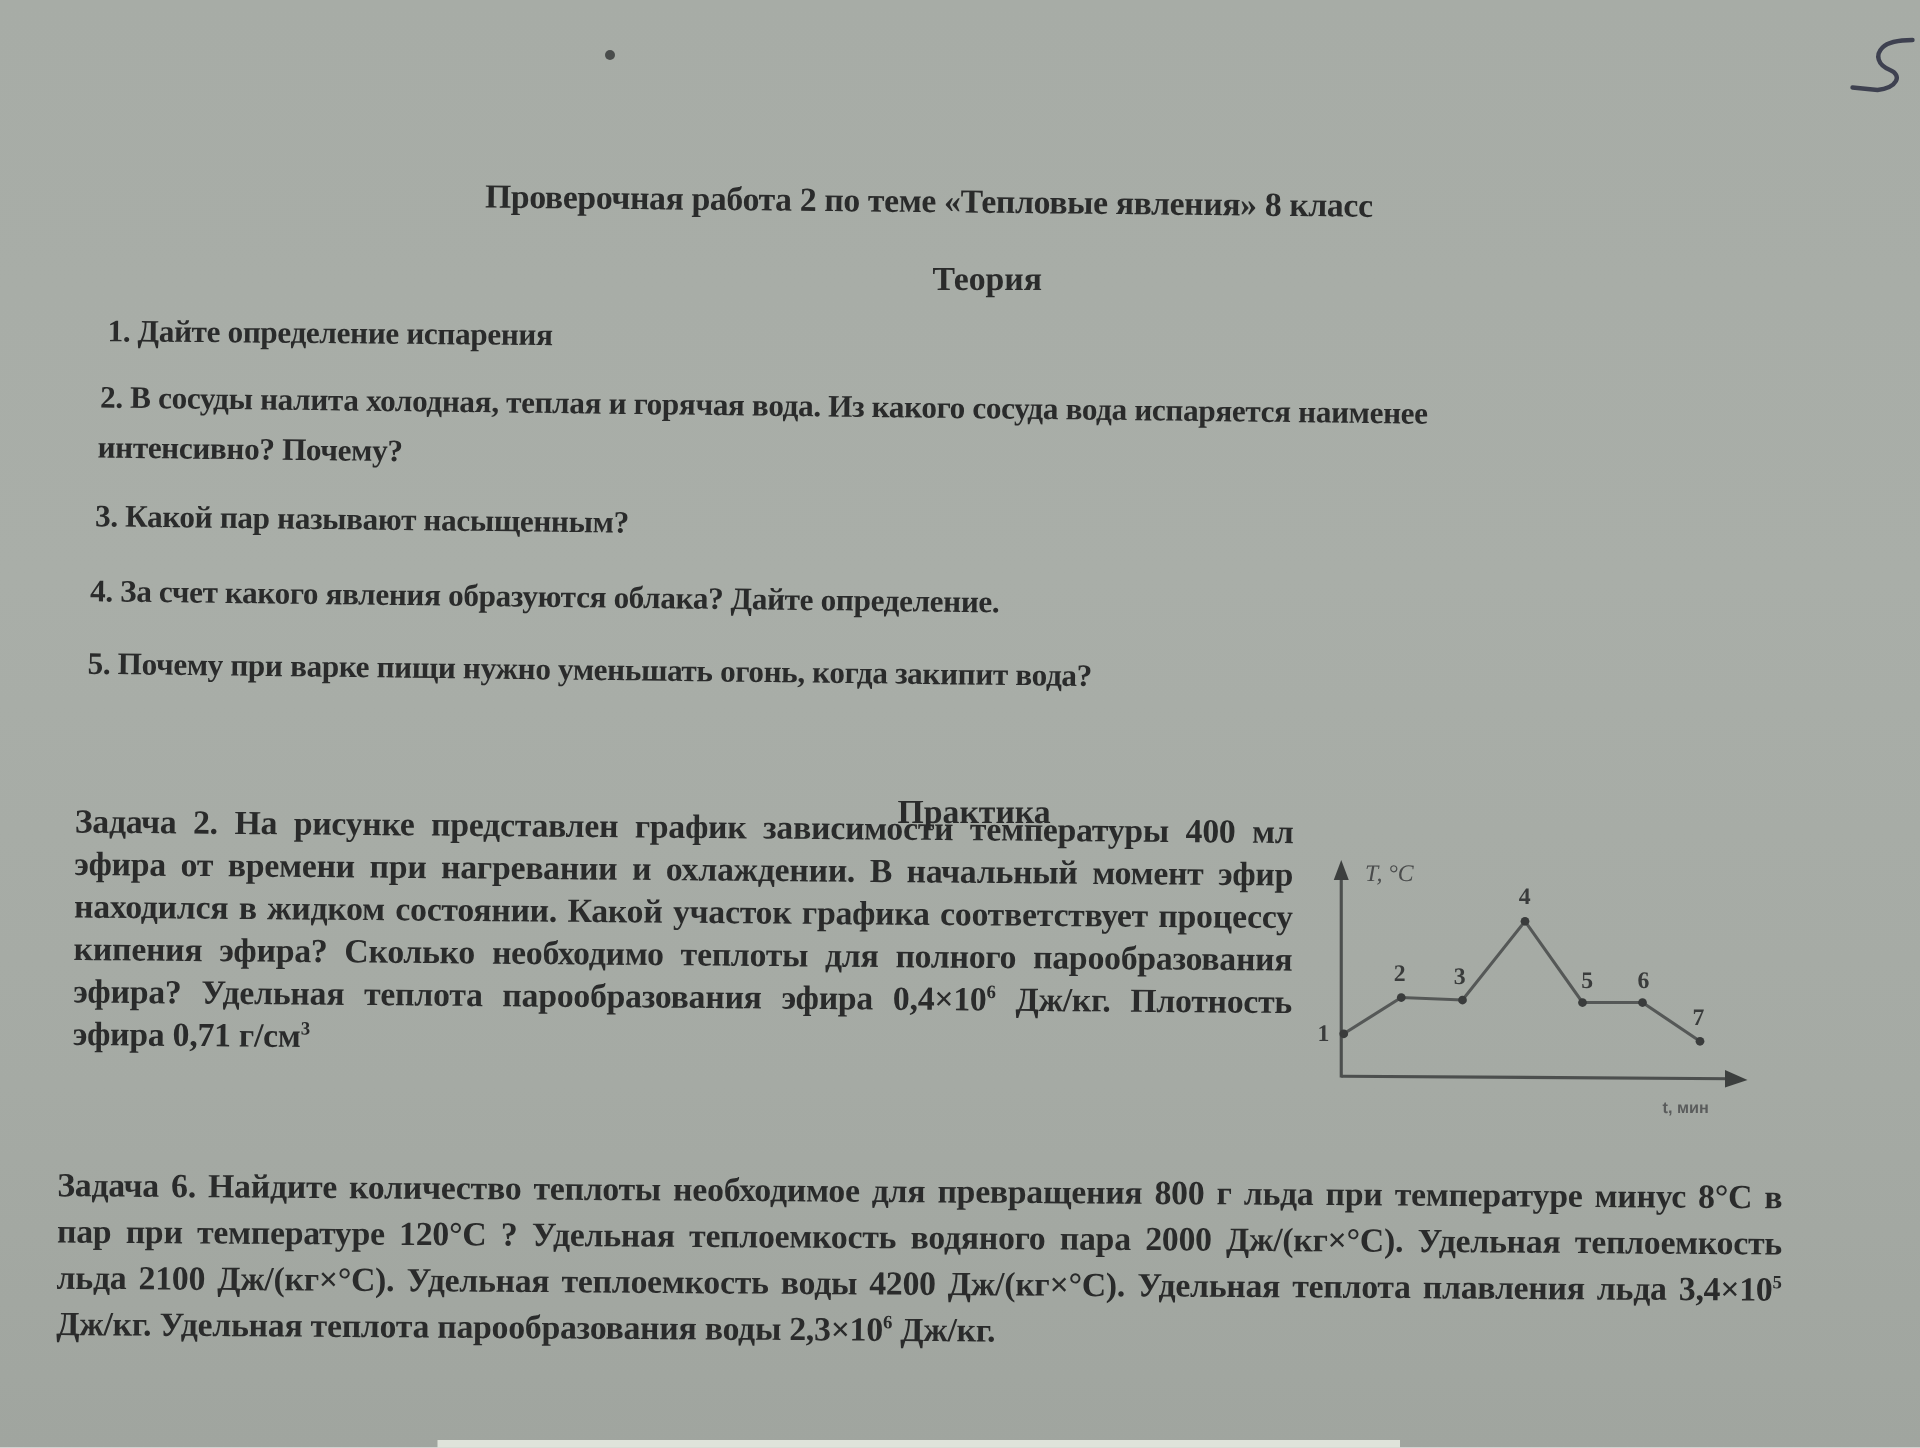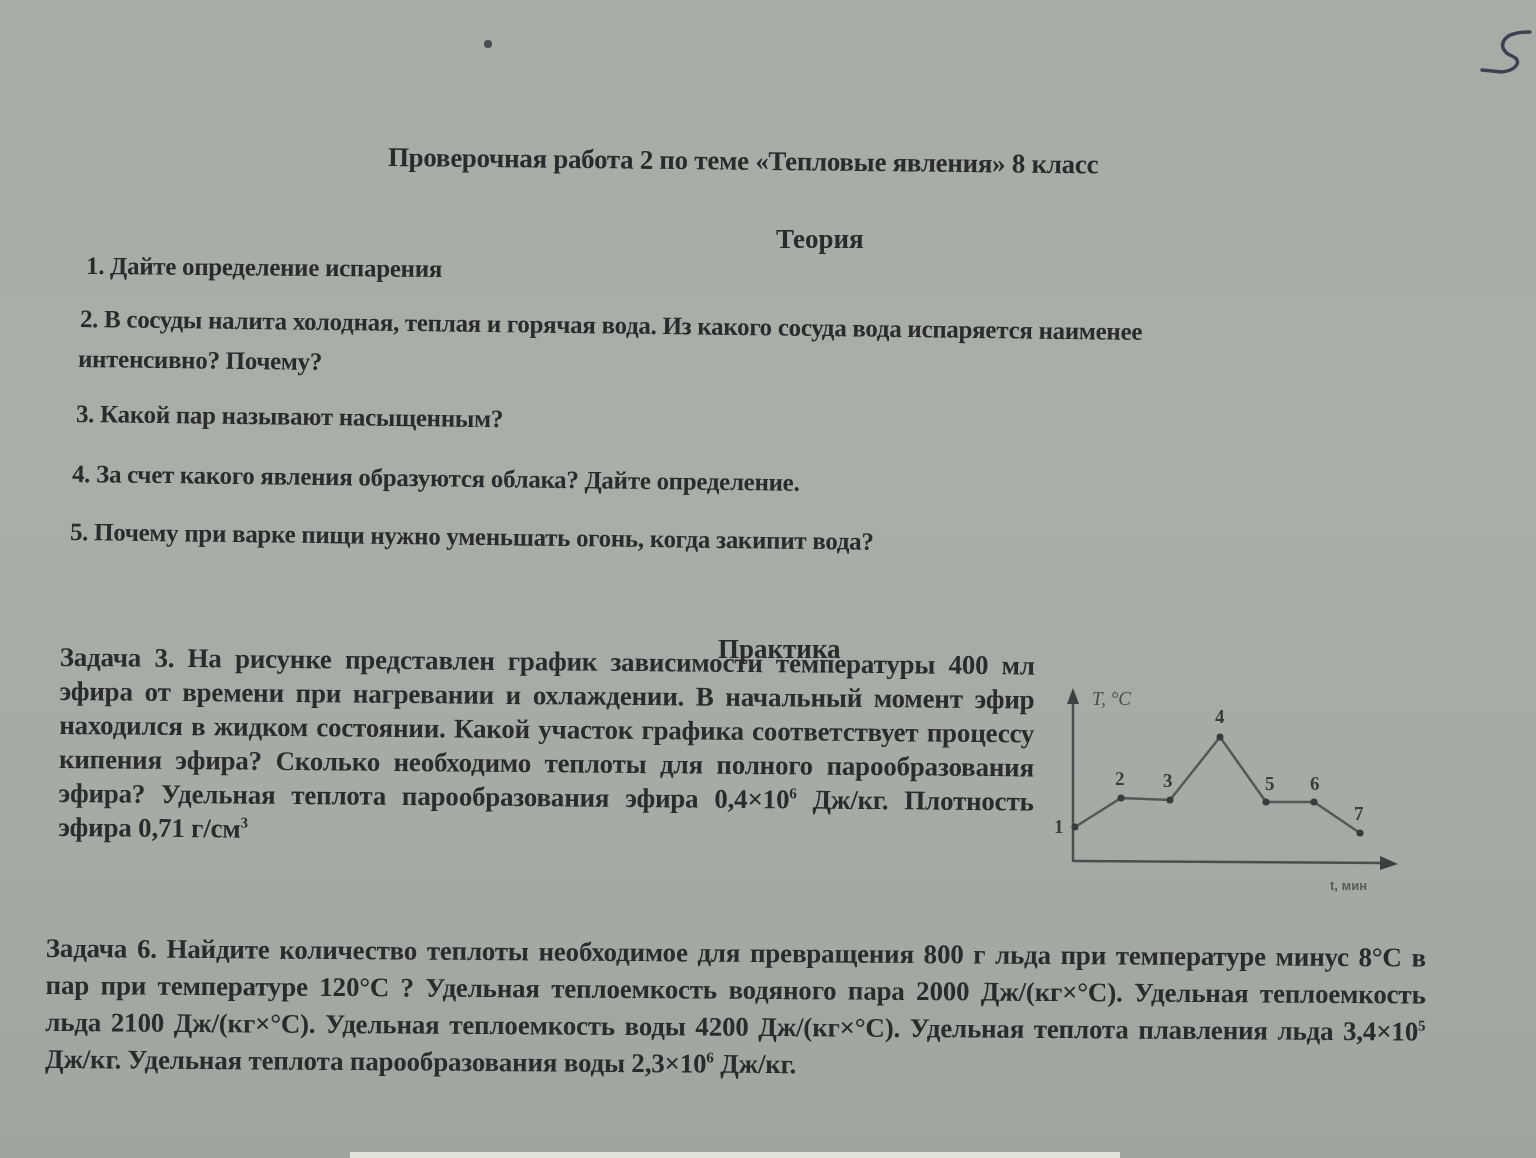--- a/index.html
+++ b/index.html
@@ -118,21 +118,21 @@
 
   <div class="speck"></div>
 
   <svg class="handwritten-grade" viewBox="0 0 60 70">
     <path d="M58 22 C48 22 38 24 34 28 C28 34 30 42 40 46 C50 50 46 60 30 62 L10 60" fill="none" stroke="#3e4150" stroke-width="3.5" stroke-linecap="round"></path>
     <text x="0" y="0" style="display:none">5</text>
   </svg>
 
   <div class="title">Проверочная работа 2 по теме «Тепловые явления» 8 класс</div>
 
-  <div class="section-heading" style="left:776px; top:208px;margin-top:16px;">Теория</div>
+  <div class="section-heading" style="left:746px; top:208px;">Теория</div>
 
   <div class="q" style="left:86px; top:252px; transform: rotate(0.5deg);">
     <span>1.</span>
     <span>Дайте определение испарения</span>
   </div>
 
   <div class="q" style="left:80px; top:305px; transform: rotate(0.7deg);">
     <span>2.</span>
     <span>В сосуды налита холодная, теплая и горячая вода. Из какого сосуда вода испаряется наименее</span>
   </div>
@@ -149,21 +149,21 @@
   </div>
 
   <div class="q" style="left:70px; top:518px; transform: rotate(0.7deg);">
     <span>5.</span>
     <span>Почему при варке пищи нужно уменьшать огонь, когда закипит вода?</span>
   </div>
 
   <div class="section-heading" style="left:718px; top:594px;margin-top:40px;">Практика</div>
 
   <div class="task1">
-    <span>Задача 3.</span>
+    <span>Задача 2.</span>
     <span>На рисунке представлен график зависимости температуры 400 мл эфира от времени при нагревании и охлаждении. В начальный момент эфир находился в жидком состоянии. Какой участок графика соответствует процессу кипения эфира? Сколько необходимо теплоты для полного парообразования эфира? Удельная теплота парообразования эфира 0,4×10</span><sup>6</sup><span> Дж/кг. Плотность эфира 0,71 г/см</span><sup>3</sup>
   </div>
 
   <div class="chart-wrap">
     <svg viewBox="0 0 380 230">
 
       <line x1="33" y1="32" x2="33" y2="192" stroke="#4c4f4e" stroke-width="2.5"></line>
       <polygon points="27,34 33,18 39,34" fill="#3c3f3e"></polygon>
       <line x1="33" y1="191" x2="345" y2="193" stroke="#4c4f4e" stroke-width="2.5"></line>
       <polygon points="340,186 358,194 340,200" fill="#3c3f3e"></polygon>

